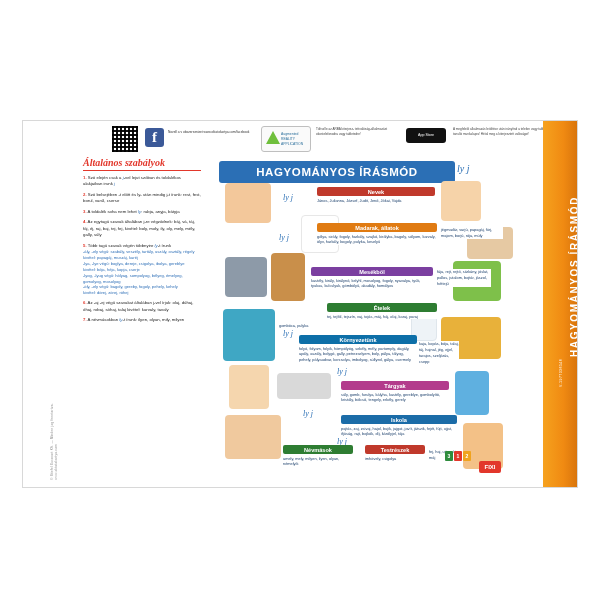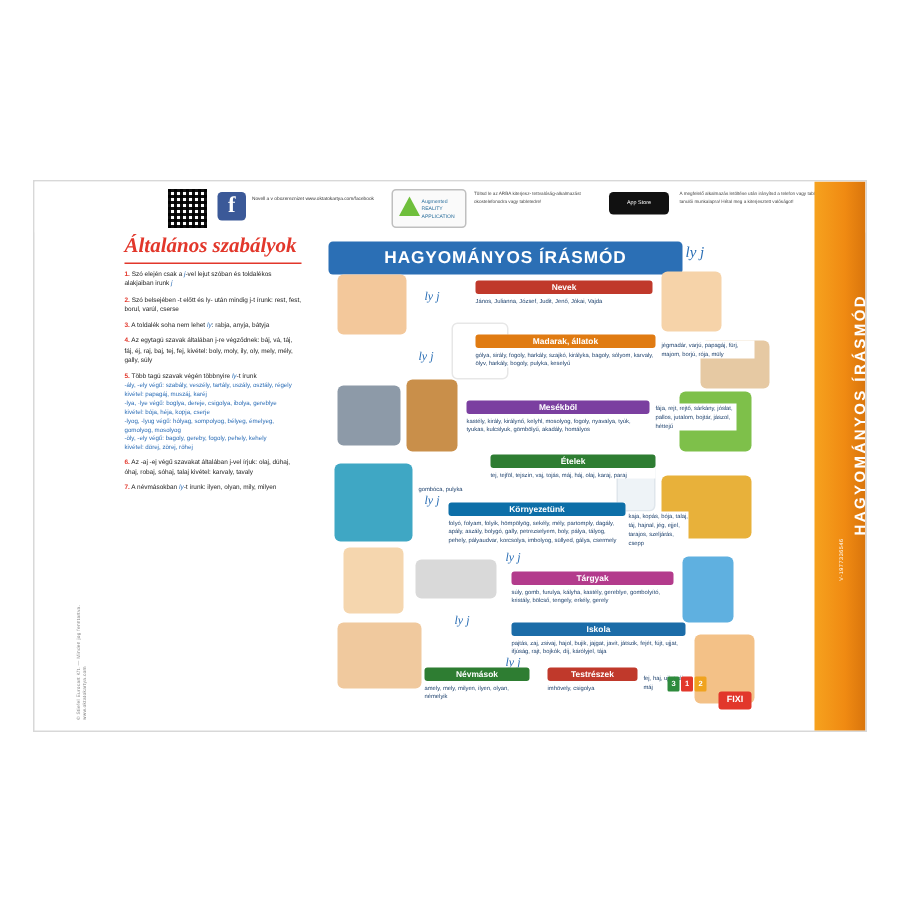--- a/index.html
+++ b/index.html
@@ -83,21 +83,21 @@
   .spine .vsub{
     position:absolute;left:-4px;top:250px;width:44px;
     transform:rotate(-90deg);
     color:#fff;font-size:3.6px;text-align:center;letter-spacing:.4px;
   }
   
   .left-col{
     position:absolute;left:60px;top:36px;width:118px;height:322px;
   }
   .left-title{
-    color:#e2372b;font-weight:bold;font-size:14px;
+    color:#e2372b;font-weight:bold;font-size:10px;
     font-family:"Liberation Serif",serif;font-style:italic;
     border-bottom:1px solid #e2372b;padding-bottom:2px;margin-bottom:4px;
   }
   .rule{margin-bottom:4px;font-size:4.3px;line-height:1.5;color:#222;}
   .rule .n{color:#e2372b;font-weight:bold;}
   .rule .ex{color:#2e6fb7;font-style:italic;}
   .rule .sub{color:#2e6fb7;font-size:4.1px;display:block;line-height:1.45;}
   
   .main{
     position:absolute;left:182px;top:36px;width:336px;height:322px;

